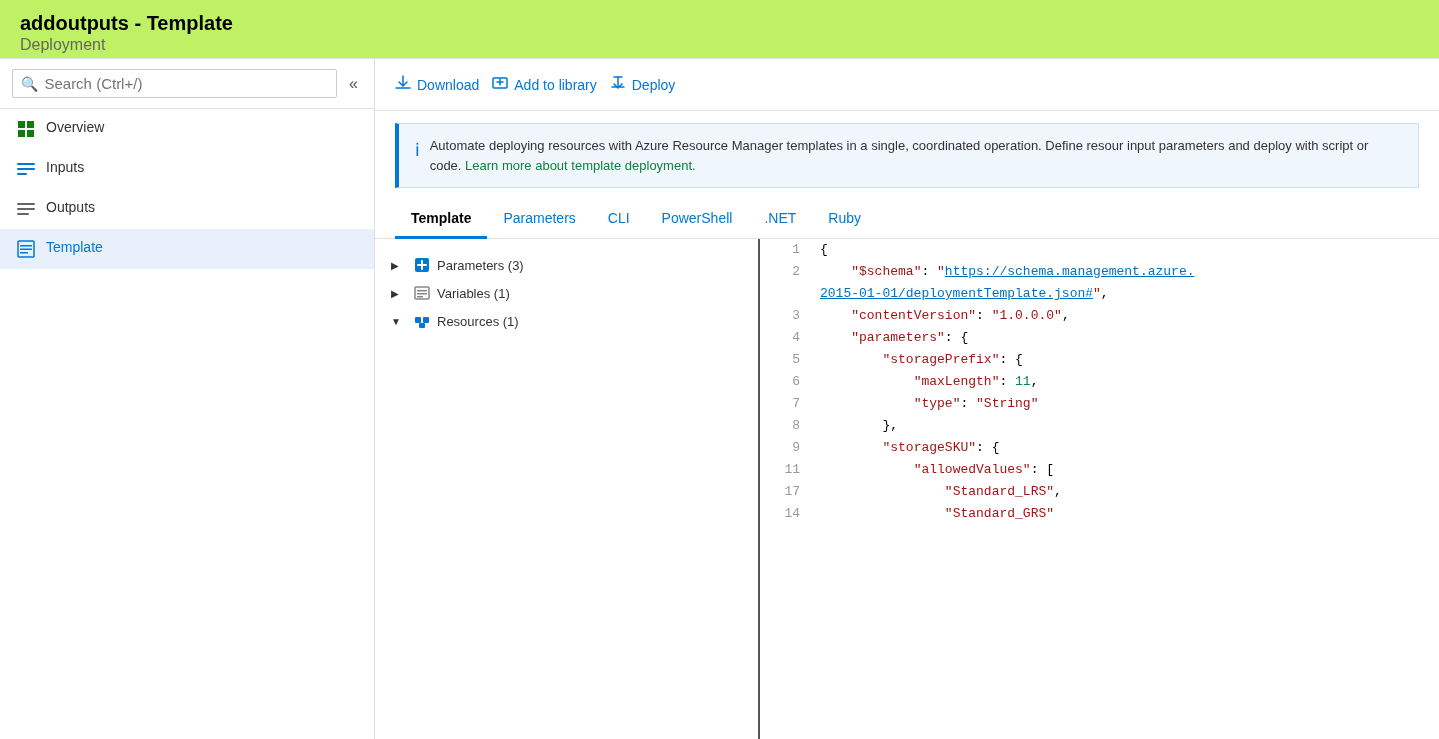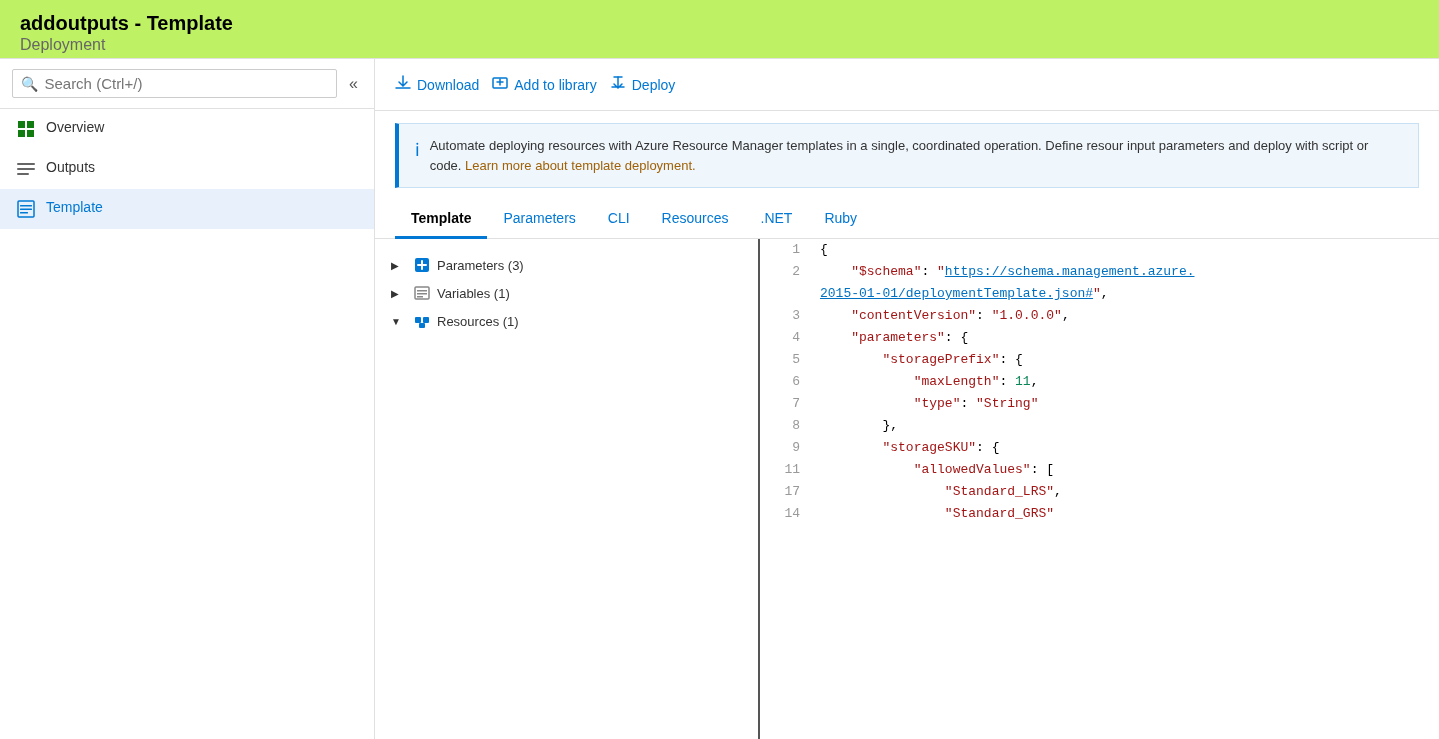--- a/index.html
+++ b/index.html
@@ -110,21 +110,21 @@
       border: 1px solid #c7e0f4;
       border-left: 4px solid #0078d4;
       margin: 12px 20px;
       padding: 12px 16px;
       display: flex;
       gap: 10px;
       align-items: flex-start;
     }
     .info-icon { color: #0078d4; font-size: 18px; flex-shrink: 0; margin-top: 1px; }
     .info-text { font-size: 13px; color: #333; line-height: 1.5; }
-    .info-link { color: #a16207; text-decoration: none; }
+    .info-link { color: #15803d; text-decoration: none; }
 
     
     .tabs {
       display: flex;
       gap: 0;
       padding: 0 20px;
       border-bottom: 1px solid #e0e0e0;
     }
     .tab {
       padding: 10px 16px;
@@ -228,20 +228,30 @@
               <rect x="10" y="1" width="7" height="7" fill="#107c10"></rect>
               <rect x="1" y="10" width="7" height="7" fill="#107c10"></rect>
               <rect x="10" y="10" width="7" height="7" fill="#107c10"></rect>
             </svg>
         </span>
         <span>Overview</span>
       </li>
       <li class="nav-item">
         <span class="nav-icon">
           <svg width="18" height="18" viewBox="0 0 18 18">
+              <rect y="3" width="18" height="2" rx="1" fill="#0078d4"></rect>
+              <rect y="8" width="18" height="2" rx="1" fill="#0078d4"></rect>
+              <rect y="13" width="10" height="2" rx="1" fill="#0078d4"></rect>
+            </svg>
+        </span>
+        <span>Inputs</span>
+      </li>
+      <li class="nav-item">
+        <span class="nav-icon">
+          <svg width="18" height="18" viewBox="0 0 18 18">
               <rect y="3" width="18" height="2" rx="1" fill="#666"></rect>
               <rect y="8" width="18" height="2" rx="1" fill="#666"></rect>
               <rect y="13" width="12" height="2" rx="1" fill="#666"></rect>
             </svg>
         </span>
         <span>Outputs</span>
       </li>
       <li class="nav-item active">
         <span class="nav-icon">
           <svg width="18" height="18" viewBox="0 0 18 18">
@@ -294,21 +304,21 @@
         <a class="info-link" href="#">
           <span>Learn more about template deployment.</span>
         </a>
       </div>
     </div>
 
     <div class="tabs">
       <div class="tab active">Template</div>
       <div class="tab">Parameters</div>
       <div class="tab">CLI</div>
-      <div class="tab">Resources</div>
+      <div class="tab">PowerShell</div>
       <div class="tab">.NET</div>
       <div class="tab">Ruby</div>
     </div>
 
     <div class="content-area">
 
       <div class="tree-panel">
         <div class="tree-item">
           <span class="tree-toggle">▶</span>
           <span class="tree-icon">

